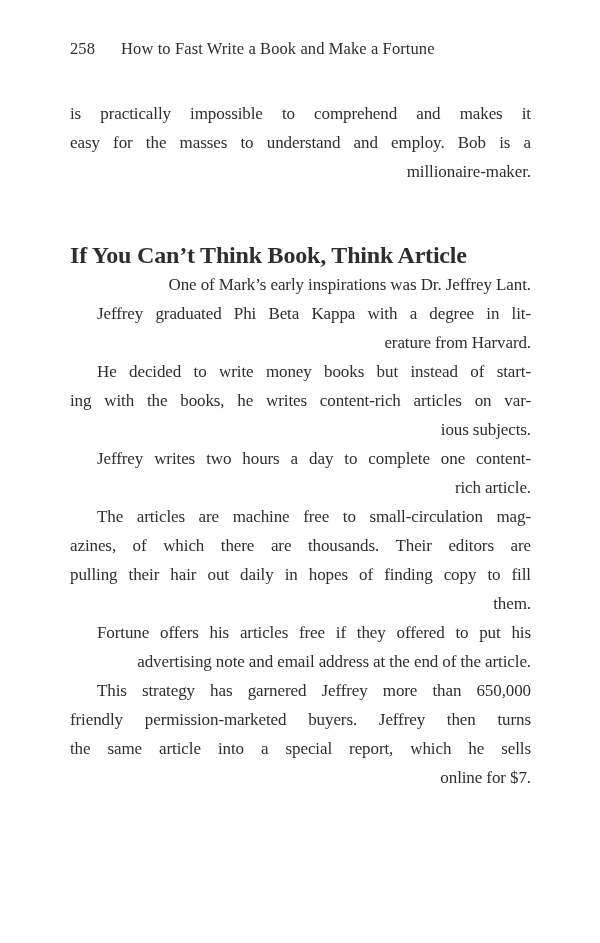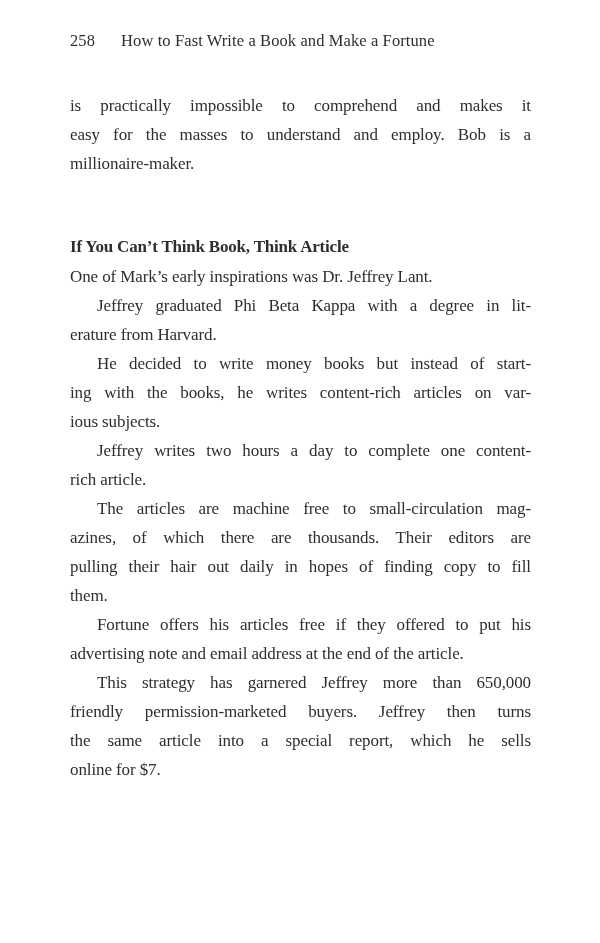--- a/index.html
+++ b/index.html
@@ -15,52 +15,53 @@
     overflow: hidden;
   }
   .page {
     box-sizing: border-box;
     width: 600px;
     height: 943px;
     padding-left: 70px;
     padding-right: 69px;
   }
   .page-header {
-    margin-top: 30px;
+    margin-top: 38px;
     font-size: 16.5px;
     line-height: 22px;
     display: flex;
     align-items: baseline;
     gap: 26px;
     letter-spacing: 0.1px;
     white-space: nowrap;
   }
   .body-blocks {
     margin-top: 39px;
   }
   .paragraph {
     margin: 0;
   }
   .line {
     font-size: 17px;
     line-height: 29px;
     letter-spacing: -0.1px;
+    text-align: right;
   }
   .line.just {
     text-align: justify;
     text-align-last: justify;
   }
   .line.indent {
     padding-left: 27px;
   }
   .italic {
   }
   .section-heading {
     margin: 54px 0 0 0;
-    font-size: 17px;
+    font-size: 24px;
     font-weight: 700;
     line-height: 30px;
     letter-spacing: -0.2px;
   }
 </style>
 </head>
 <body>
 
 <div class="page">
   <div class="page-header">

